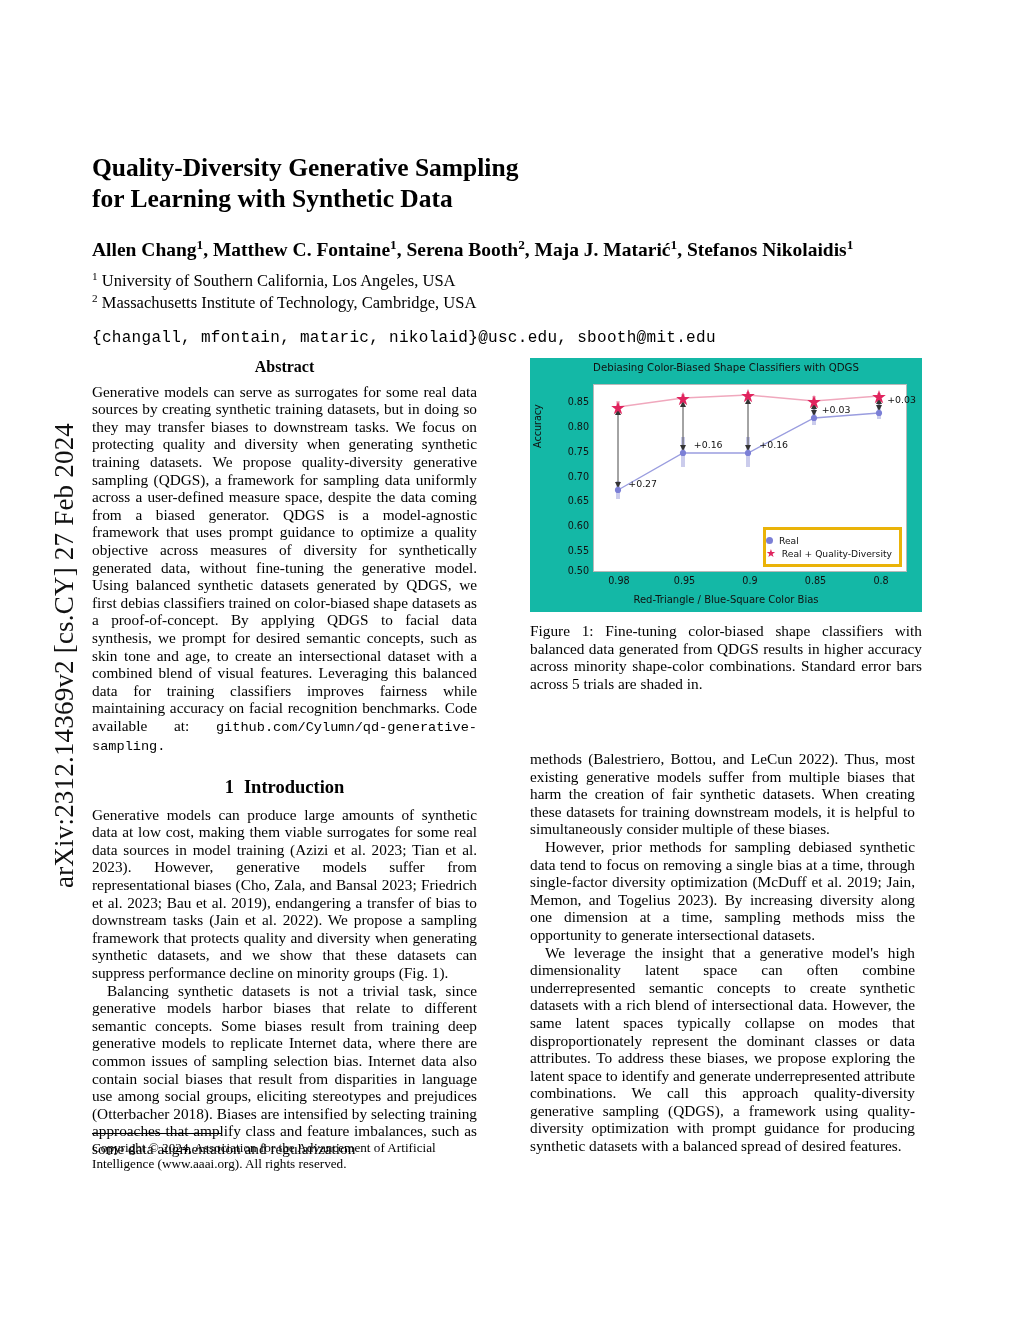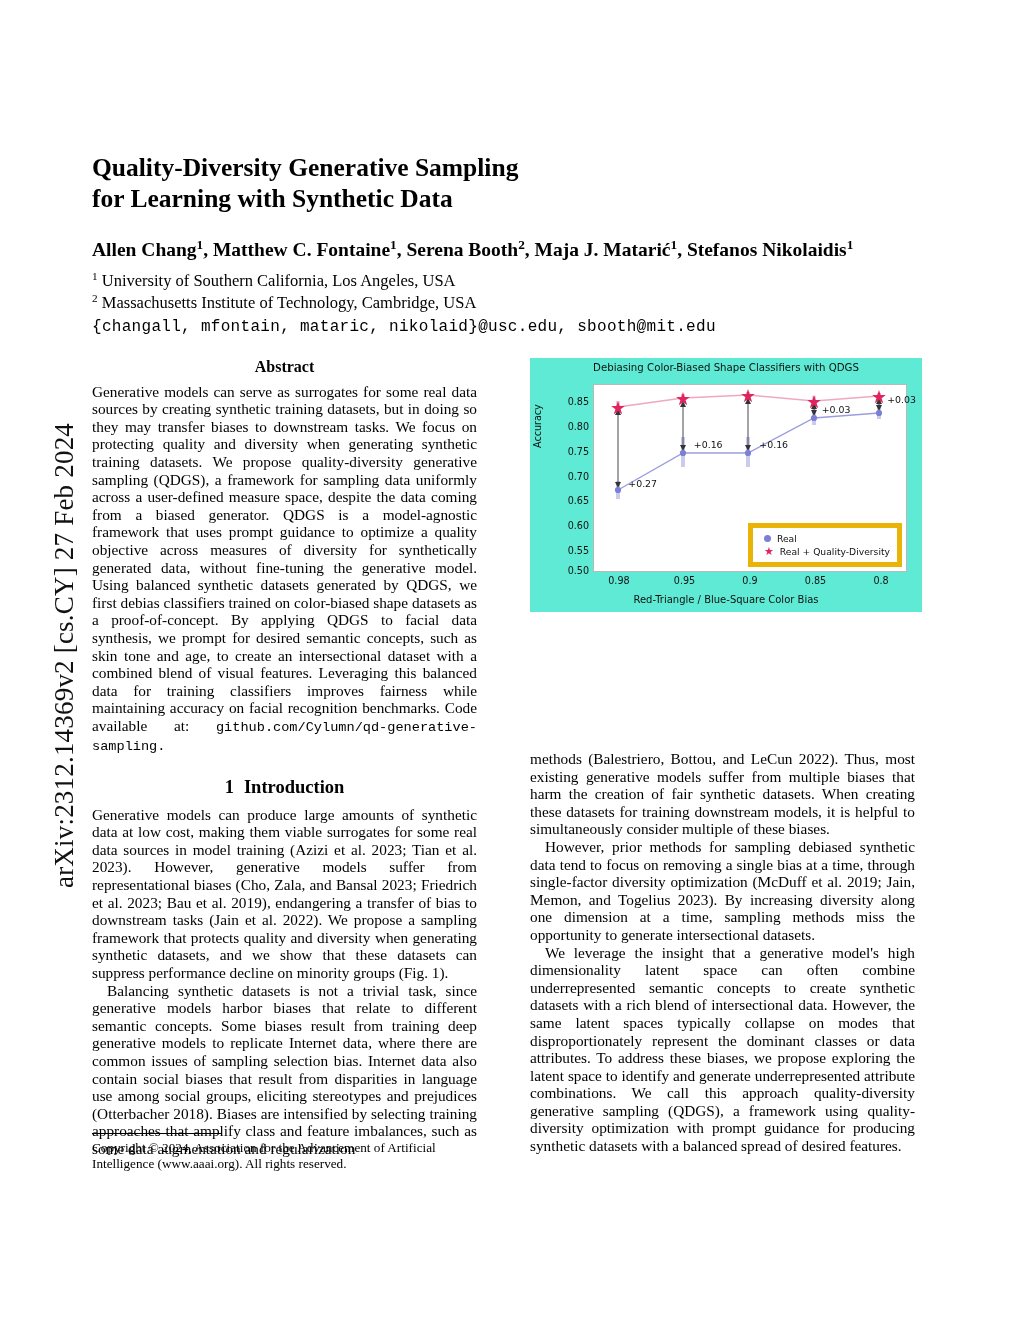--- a/index.html
+++ b/index.html
@@ -52,21 +52,21 @@
     font-size: 19.5px;
     font-weight: bold;
     line-height: 26px;
   }
   .affil {
     margin-top: 7px;
     font-size: 16.5px;
     line-height: 21px;
   }
   .emails {
-    margin-top: 5px;
+    margin-top: 16px;
     font-family: "Liberation Mono", monospace;
     font-size: 16px;
     letter-spacing: 0.3px;
   }
   sup {
     font-size: 0.68em;
     vertical-align: super;
     line-height: 0;
   }
   
@@ -132,21 +132,21 @@
   #figure-block {
     position: absolute;
     left: 530px;
     top: 358px;
     width: 392px;
   }
   .fig-frame {
     width: 392px;
     height: 254px;
     position: relative;
-    background: #5eead4;
+    background: #14b8a6;
   }
   .fig-title {
     position: absolute;
     top: 4px;
     left: 0;
     width: 392px;
     text-align: center;
     font-family: "DejaVu Sans", sans-serif;
     font-size: 10.2px;
     color: #111;
@@ -205,23 +205,23 @@
     position: absolute;
     font-family: "DejaVu Sans", sans-serif;
     font-size: 9.4px;
     color: #111;
     white-space: nowrap;
   }
   .legend-box {
     position: absolute;
     right: 4px;
     bottom: 4px;
-    border: 5px solid #eab308;
+    border: 3px solid #eab308;
     background: #fff;
-    padding: 4px 7px 4px 11px;
+    padding: 4px 7px 4px 0;
     font-family: "DejaVu Sans", sans-serif;
     font-size: 9.2px;
     color: #111;
     line-height: 13px;
   }
   .legend-row {
     display: flex;
     align-items: center;
     gap: 6px;
   }
@@ -372,20 +372,21 @@
           <div class="legend-row">
             <span class="star-qd">★</span>
             <span>Real + Quality-Diversity</span>
           </div>
         </div>
       </div>
 
       <div class="xlabel">Red-Triangle / Blue-Square Color Bias</div>
     </div>
 
+    <div class="fig-caption">Figure 1: Fine-tuning color-biased shape classifiers with balanced data generated from QDGS results in higher accuracy across minority shape-color combinations. Standard error bars across 5 trials are shaded in.</div>
   </div>
 
   <div class="col" id="col-right" style="top:750px;">
     <p class="para">methods (Balestriero, Bottou, and LeCun 2022). Thus, most existing generative models suffer from multiple biases that harm the creation of fair synthetic datasets. When creating these datasets for training downstream models, it is helpful to simultaneously consider multiple of these biases.</p>
     <p class="para">However, prior methods for sampling debiased synthetic data tend to focus on removing a single bias at a time, through single-factor diversity optimization (McDuff et al. 2019; Jain, Memon, and Togelius 2023). By increasing diversity along one dimension at a time, sampling methods miss the opportunity to generate intersectional datasets.</p>
     <p class="para">We leverage the insight that a generative model's high dimensionality latent space can often combine underrepresented semantic concepts to create synthetic datasets with a rich blend of intersectional data. However, the same latent spaces typically collapse on modes that disproportionately represent the dominant classes or data attributes. To address these biases, we propose exploring the latent space to identify and generate underrepresented attribute combinations. We call this approach quality-diversity generative sampling (QDGS), a framework using quality-diversity optimization with prompt guidance for producing synthetic datasets with a balanced spread of desired features.</p>
   </div>
 
 </div>
 

